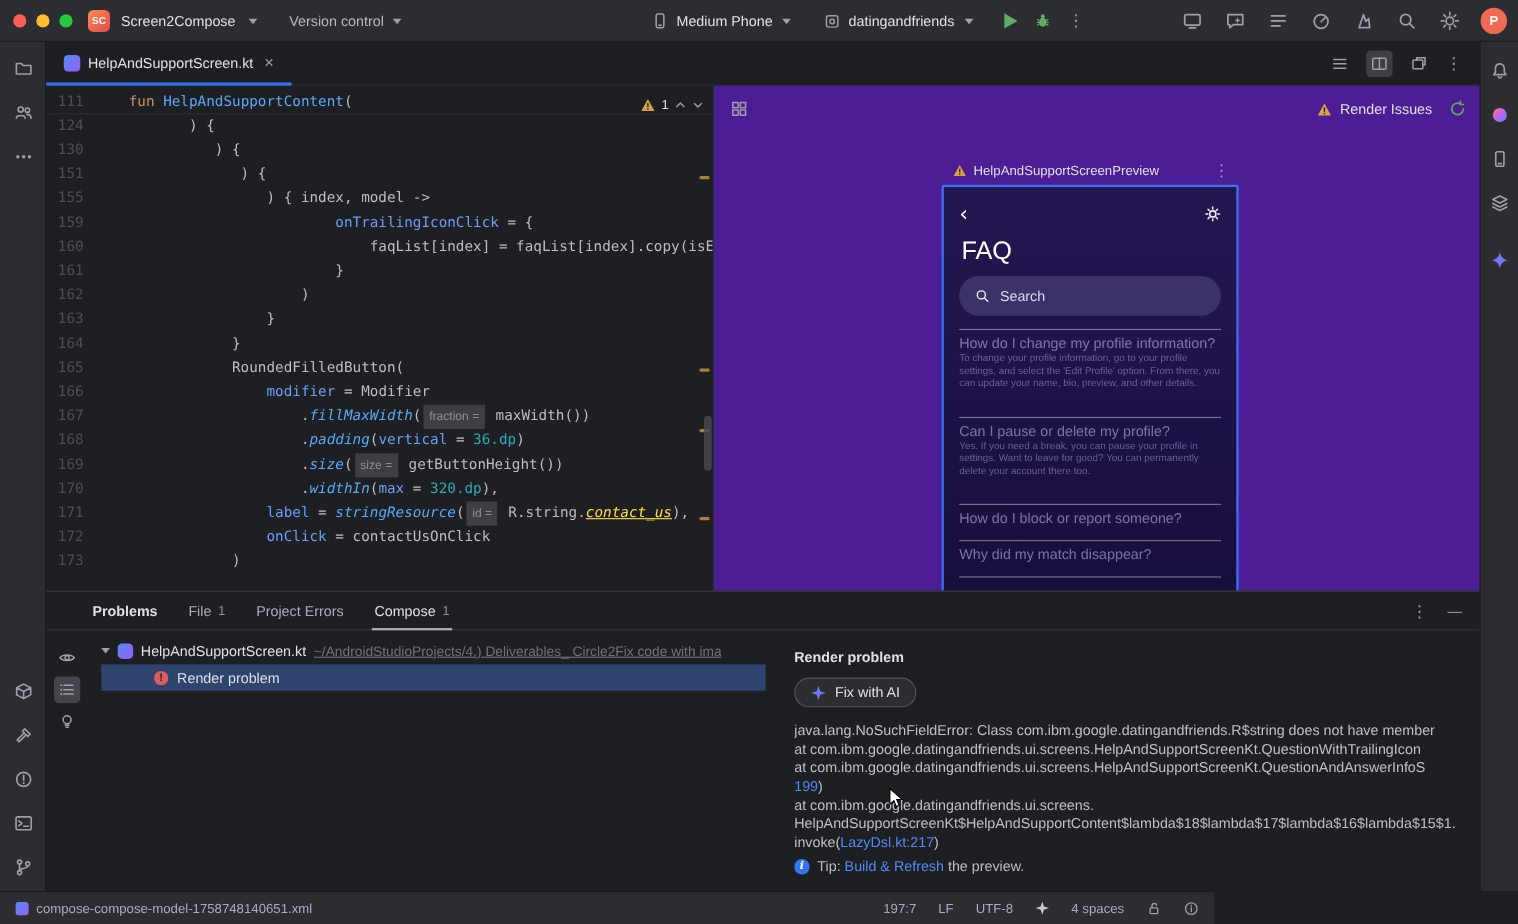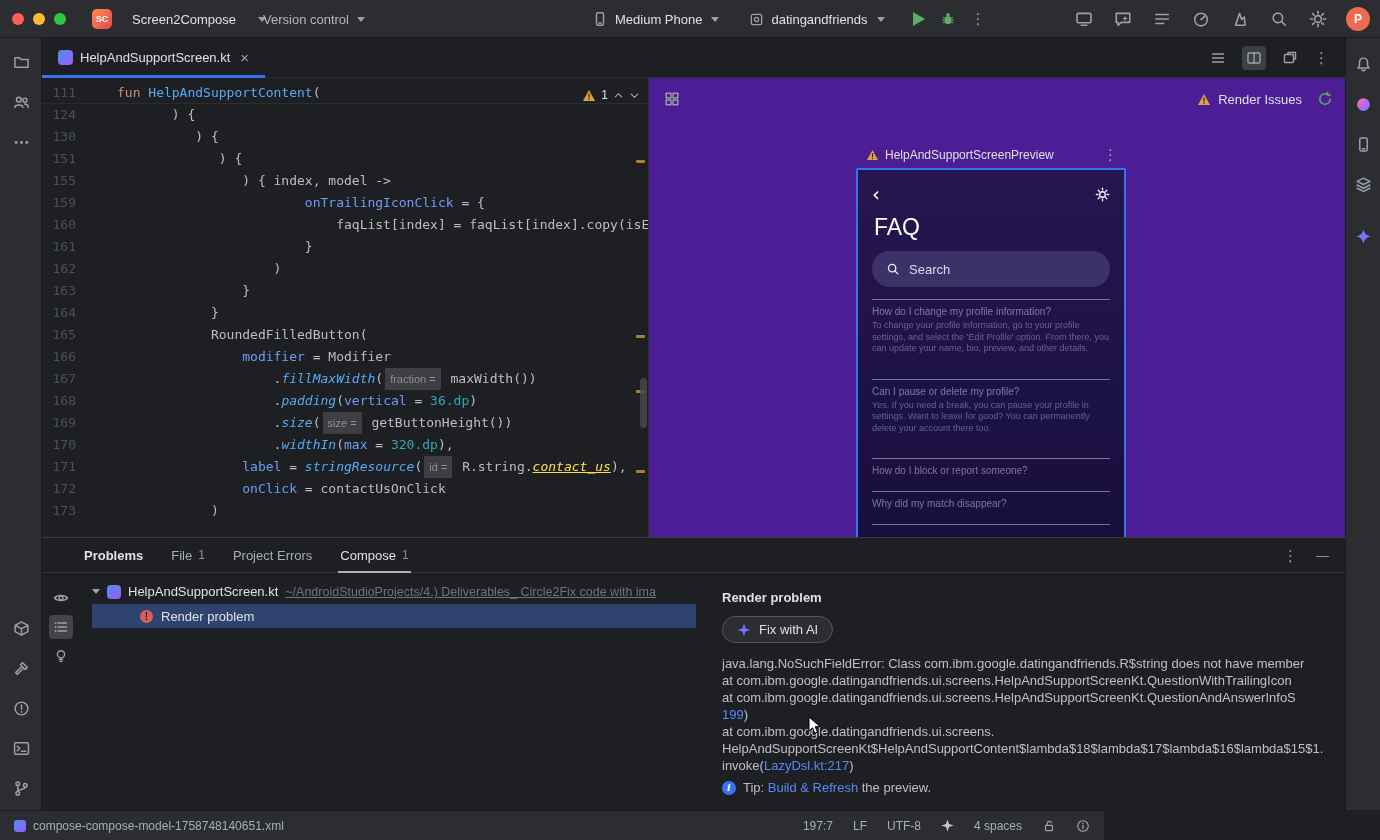--- a/index.html
+++ b/index.html
@@ -9,21 +9,21 @@
     background:#1e1f22; color:#bcbec4;
     font-family:"Liberation Sans",sans-serif; font-size:13px;
   }
   .ic { stroke:#9da0a8; fill:none; stroke-width:1.4; stroke-linecap:round; stroke-linejoin:round; }
   .sv { display:block; }
 
   
   .titlebar { position:absolute; left:0; top:0; width:1380px; height:38px; background:#2b2d30; border-bottom:1px solid #1a1b1e; }
   .traffic { position:absolute; left:12px; top:13px; display:flex; gap:9px; }
   .light { width:12px; height:12px; border-radius:50%; }
-  .proj-widget { position:absolute; left:92px; top:0; height:38px; display:flex; align-items:center; gap:20px; cursor:pointer; }
+  .proj-widget { position:absolute; left:80px; top:0; height:38px; display:flex; align-items:center; gap:10px; cursor:pointer; }
   .sc-badge { width:20px; height:20px; border-radius:5px; background:linear-gradient(135deg,#ff8a50,#e5484d); color:#fff; font-size:9px; font-weight:bold; display:flex; align-items:center; justify-content:center; }
   .widget-label { color:#dfe1e5; }
   .widget-label.dim { color:#b4b8bf; }
   .caret { width:0; height:0; border-left:4px solid transparent; border-right:4px solid transparent; border-top:5px solid #9da0a8; margin-left:2px; }
   .vcs-widget { position:absolute; left:263px; top:0; height:38px; display:flex; align-items:center; gap:6px; cursor:pointer; }
   .run-widgets { position:absolute; left:592px; top:0; height:38px; display:flex; align-items:center; }
   .rw-group { display:flex; align-items:center; gap:7px; cursor:pointer; }
   .play-tri { width:0; height:0; border-left:12px solid #5fad65; border-top:7px solid transparent; border-bottom:7px solid transparent; margin-left:28px; cursor:pointer; }
   .titlebar-icons { position:absolute; right:10px; top:0; height:38px; display:flex; align-items:center; gap:17px; }
   .tb-ic { width:22px; height:22px; display:flex; align-items:center; justify-content:center; cursor:pointer; }
@@ -80,21 +80,21 @@
   .render-issues { margin-left:auto; display:flex; align-items:center; gap:7px; color:#dfe1e5; cursor:pointer; }
   .preview-label { position:absolute; left:217px; top:68px; width:252px; display:flex; align-items:center; gap:6px; font-size:12px; color:#dfe1e5; }
   .device-frame { position:absolute; left:207px; top:90px; width:270px; height:375px; border:2px solid #3574f0; border-radius:2px; background:linear-gradient(180deg,#241751,#180e3c); overflow:hidden; cursor:pointer; }
   .phone-content { padding:12px 14px 0; }
   .phone-topbar { display:flex; justify-content:space-between; align-items:center; height:24px; }
   .back-ch { color:#fff; font-size:20px; line-height:20px; cursor:pointer; font-family:"DejaVu Sans",sans-serif; }
   .phone-title { color:#fff; font-size:23px; margin:8px 0 10px 2px; font-weight:400; }
   .phone-search { height:36px; border-radius:18px; background:rgba(213,203,255,0.16); display:flex; align-items:center; gap:9px; padding:0 14px; color:#ded9f2; }
   .faq-area { opacity:.55; margin-top:12px; }
   .faq-divider { height:1px; background:rgba(255,255,255,.78); }
-  .faq-q { font-size:10px; line-height:13px; color:#cbc3f0; margin:5px 0 2px; }
+  .faq-q { font-size:13px; line-height:13px; color:#cbc3f0; margin:5px 0 2px; }
   .faq-q.noans { margin:5px 0 14px; }
   .faq-a { font-size:9px; line-height:11.5px; color:#a79dd6; margin:0 0 24px; }
 
   
   .problems-panel { position:absolute; left:42px; top:537px; width:1303px; height:271px; background:#1e1f22; border-top:1px solid #393b40; }
   .p-header { height:35px; display:flex; align-items:center; padding-left:42px; border-bottom:1px solid #313438; position:relative; }
   .p-title { font-weight:bold; color:#dfe1e5; margin-right:28px; }
   .p-tab { position:relative; height:35px; display:flex; align-items:center; gap:6px; margin-right:28px; color:#a8adbd; cursor:pointer; }
   .p-tab .cnt { color:#8c9096; font-size:12px; }
   .p-tab.active { color:#dfe1e5; }

